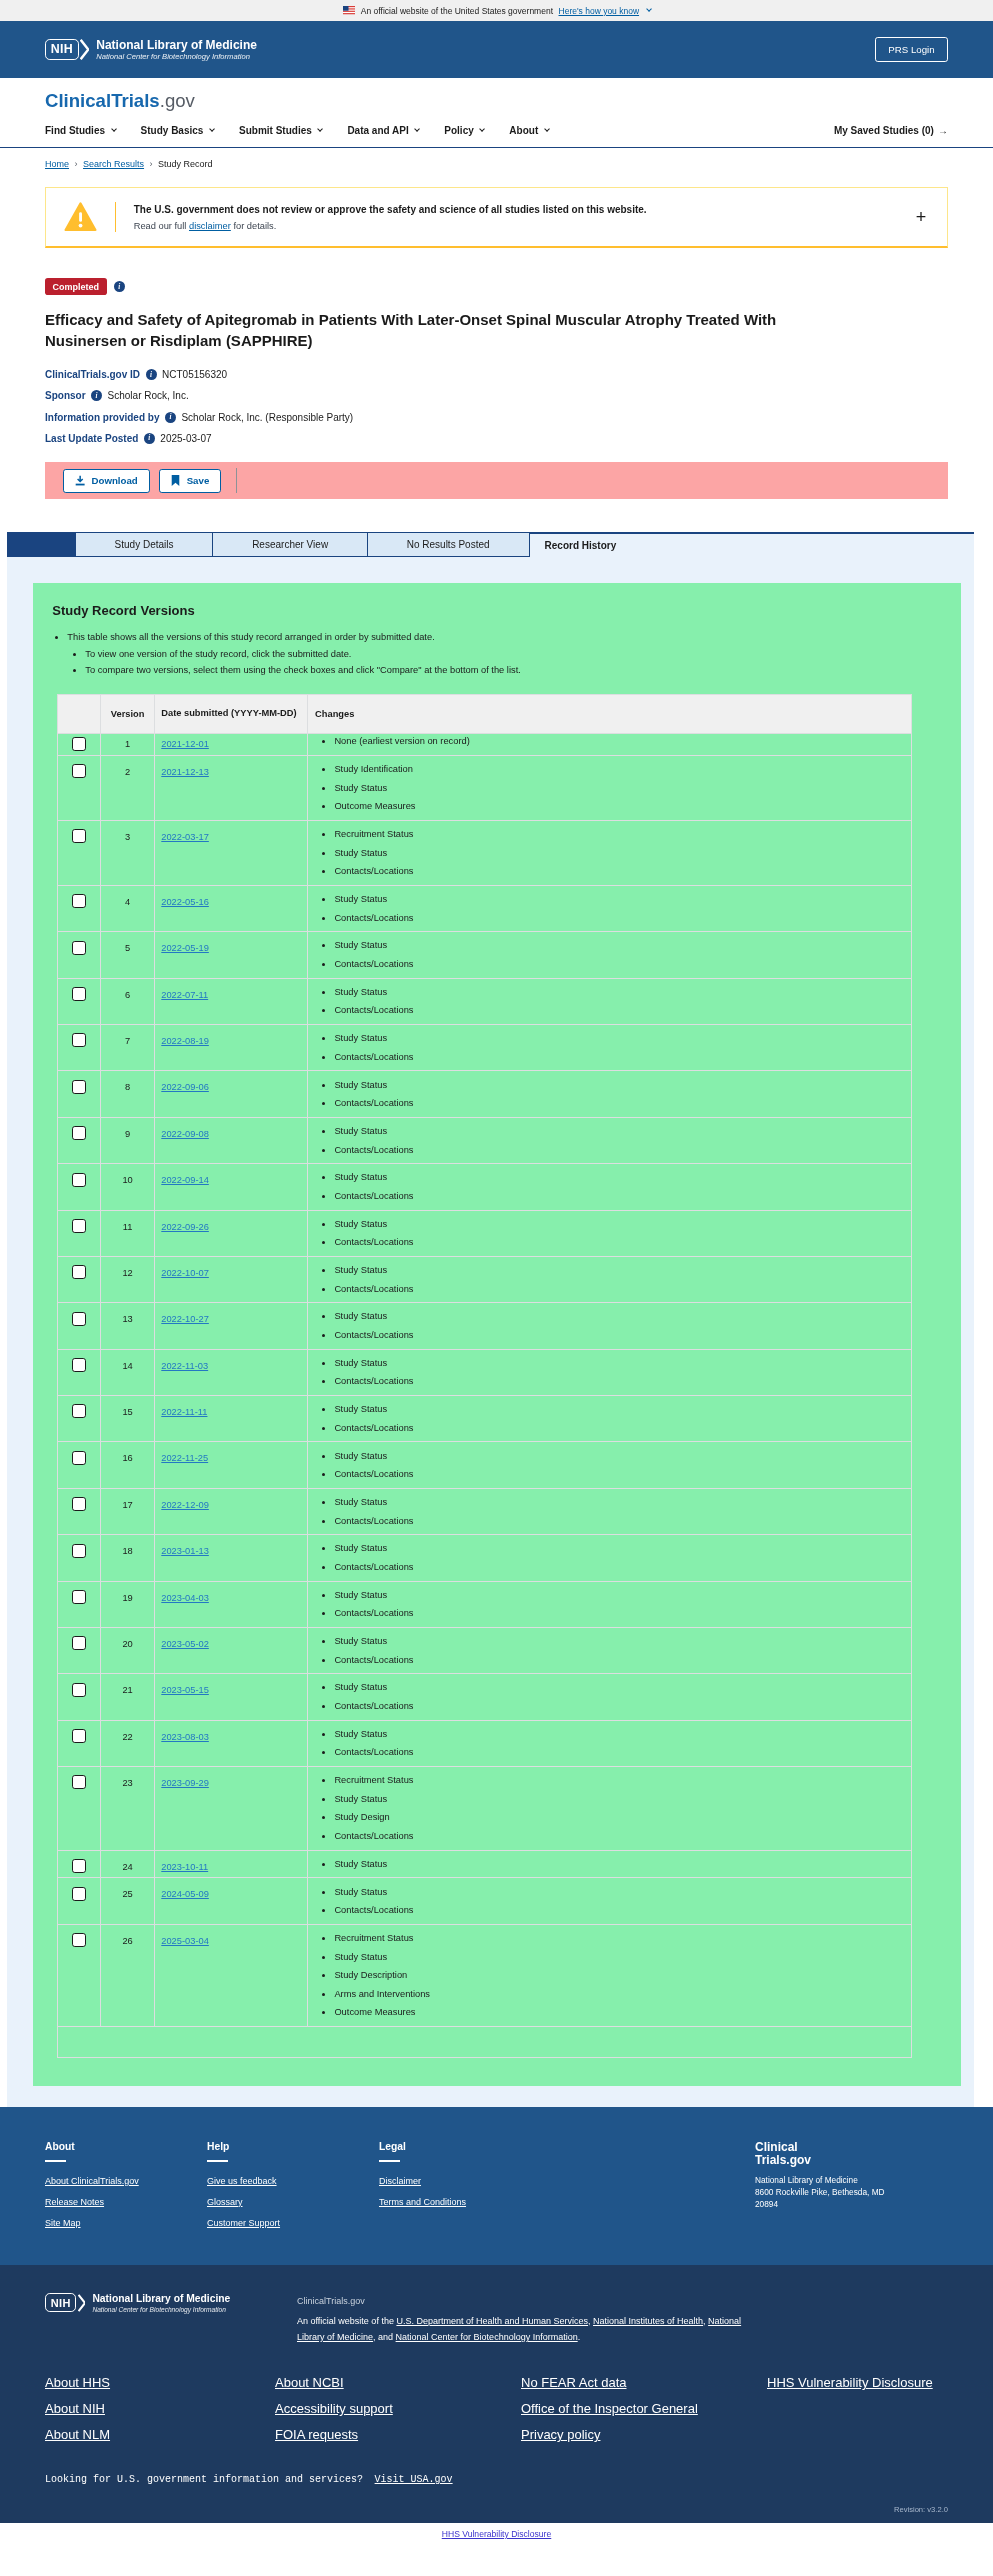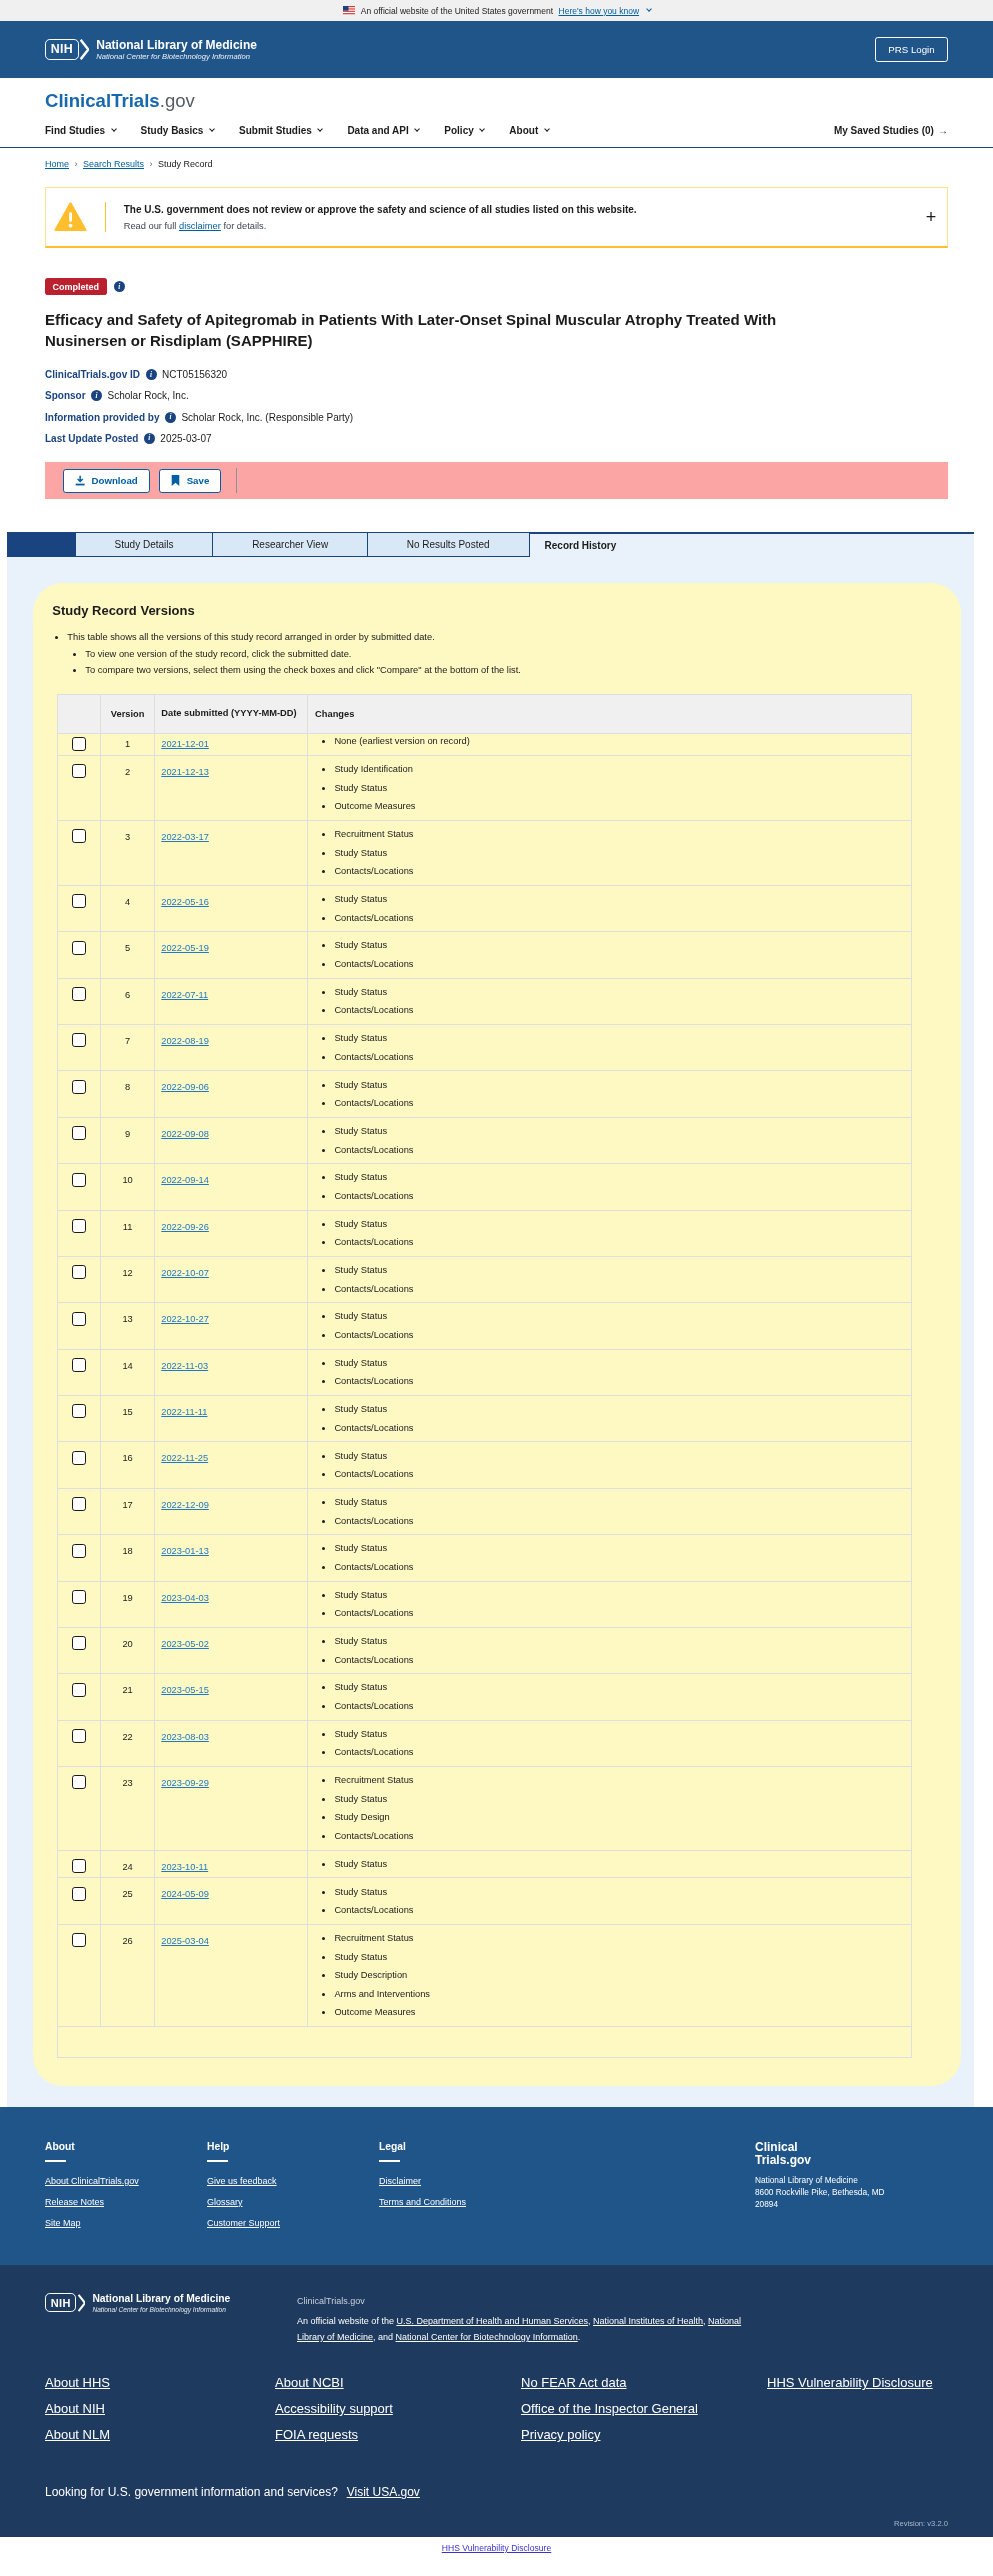--- a/index.html
+++ b/index.html
@@ -45,21 +45,21 @@
   .nav-item .chev{margin-left:5.5px;color:#1b1b1b;}
   .saved-link{margin-left:auto;font-weight:bold;font-size:10px;color:#1b1b1b;text-decoration:none;display:flex;align-items:center;gap:4.1px;}
   .nav-divider{height:1.4px;background:var(--dark-blue);}
 
   
   .breadcrumb{padding:11px 45px 1.4px;font-size:9px;display:flex;gap:5.5px;align-items:center;}
   .breadcrumb a{color:var(--link);}
   .crumb-sep{color:#565c65;}
 
   
-  .warning-box{margin:16.6px 45px 0;border:0.7px solid #fde68a;border-bottom:2.8px solid var(--gold);background:#fff;display:flex;align-items:center;padding:14px 8px;}
+  .warning-box{margin:16.6px 45px 0;border:0.7px solid #fde68a;border-bottom:2.8px solid var(--gold);background:#fff;display:flex;align-items:center;padding:14px 18px;}
   .warn-rule{width:0.7px;align-self:stretch;background:var(--gold);margin:0 18px;}
   .warn-headline{font-weight:bold;font-size:10px;margin-bottom:6.2px;}
   .warn-body{font-size:9.3px;color:#3d4551;}
   .warn-body a{color:var(--link);text-decoration:underline;}
   .warn-plus{margin-left:auto;font-size:18px;font-weight:300;color:#1b1b1b;line-height:1;padding:0 2.8px;cursor:pointer;}
 
   
   .status-row{margin:30px 45px 0;display:flex;align-items:center;gap:7px;}
   .status-badge{background:var(--red);color:#fff;font-weight:bold;font-size:9px;padding:3.4px 7.6px;border-radius:2.8px;}
   .info-i{display:inline-flex;width:11px;height:11px;border-radius:50%;background:var(--dark-blue);color:#fff;font-size:7.2px;font-weight:bold;align-items:center;justify-content:center;font-family:"Liberation Serif",serif;font-style:italic;flex:none;}
@@ -74,21 +74,21 @@
 
   
   .tab-strip{display:flex;align-items:stretch;height:25px;margin:33px 19.3px 0 7px;}
   .tab-lead{width:69px;background:var(--dark-blue);}
   .tab-inactive{background:var(--tab-bg);border:1.4px solid var(--dark-blue);margin-left:-1.4px;display:flex;align-items:center;justify-content:center;font-size:10px;padding:0 39px;white-space:nowrap;cursor:pointer;}
   .tab-active-region{flex:1;background:var(--light-blue);border-top:2.8px solid var(--dark-blue);display:flex;align-items:stretch;}
   .tab-active{display:flex;align-items:center;padding:0 15px;font-weight:bold;font-size:10px;cursor:pointer;}
 
   
   .content-section{background:var(--light-blue);margin:0 19.3px 0 7px;padding:26px 12.4px 21px 26px;}
-  .panel{background:#fef9c3;padding:19.3px 21px 28px 19.3px;border-radius:30px;}
+  .panel{background:#86efac;padding:19.3px 21px 28px 19.3px;}
   .panel h2{margin:0 0 12.4px;font-size:13px;font-weight:bold;}
   .notes{margin:0 0 15px;padding-left:15px;font-size:9.3px;line-height:1.65;}
   .notes ul{padding-left:18px;list-style:disc;margin:1.4px 0 0;}
   .notes li{margin-bottom:1.4px;}
 
   
   .vtable{margin-left:4.8px;width:855px;border:0.7px solid var(--tborder);}
   .thead{display:flex;background:#f0f0f0;border-bottom:0.7px solid var(--tborder);min-height:39px;font-weight:bold;font-size:9.3px;}
   .thead .hc{display:flex;align-items:center;}
   .c-check{width:43px;flex:none;border-right:0.7px solid var(--tborder);display:flex;justify-content:center;}
@@ -131,21 +131,21 @@
   .nih-left .t2{font-style:italic;font-size:6.6px;opacity:.9;}
   .nih-right{flex:1;max-width:469px;font-size:9px;line-height:1.8;}
   .nih-site{color:#c9d2dd;margin-bottom:4.1px;}
   .nih-right a{color:#fff;text-decoration:underline;}
   .nih-links{display:flex;margin-top:30px;}
   .nl-col1{width:230px;flex:none;}
   .nl-col2{width:246px;flex:none;}
   .nl-col3{width:246px;flex:none;}
   .nl-col4{flex:1;}
   .nih-links a{display:block;color:#fff;text-decoration:underline;font-size:13px;margin-bottom:11px;width:max-content;}
-  .usa-line{margin-top:32px;font-size:12px;}
+  .usa-line{margin-top:21px;font-size:10px;font-family:Liberation Mono, monospace;}
   .usa-line a{color:#fff;text-decoration:underline;margin-left:5.5px;}
   .revision{margin-top:19.3px;text-align:right;color:#a8b7cc;font-size:7.6px;}
 
   
   .bottom-strip{background:#fff;padding:4.8px 0 7.6px;text-align:center;}
   .bottom-strip a{color:#3b33cc;text-decoration:underline;font-size:8.6px;}
 </style>
 </head>
 <body>
 

